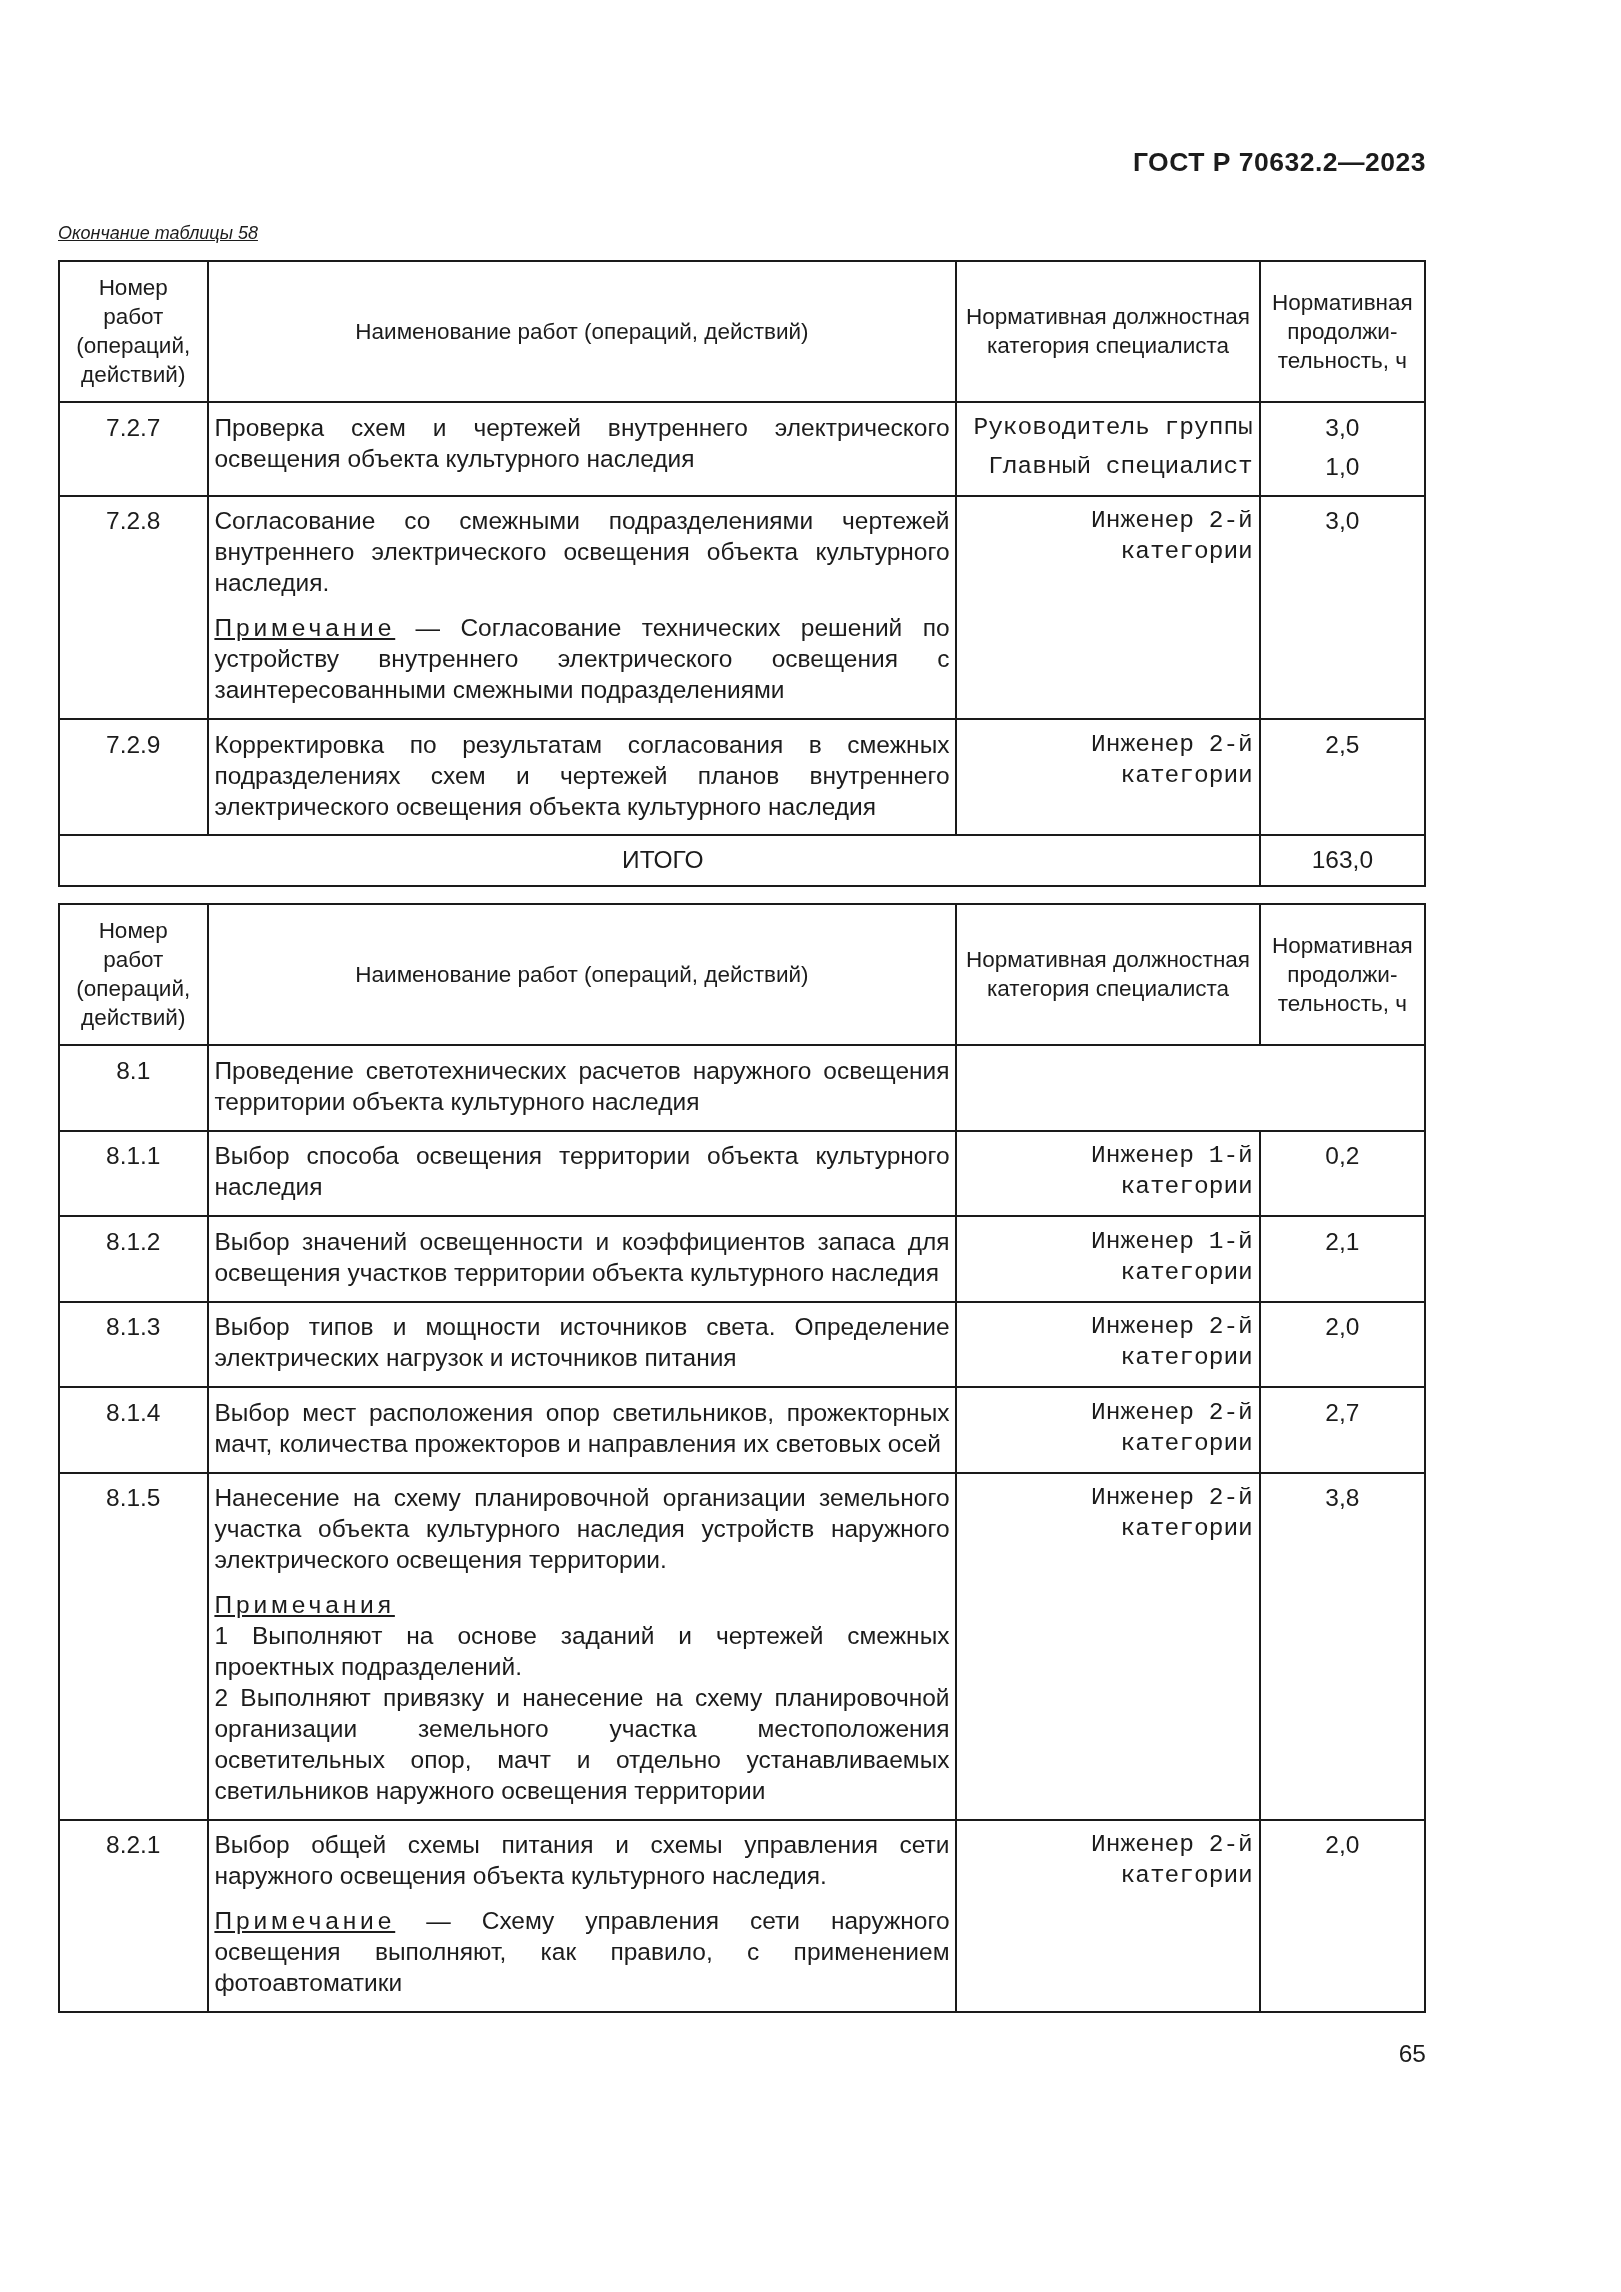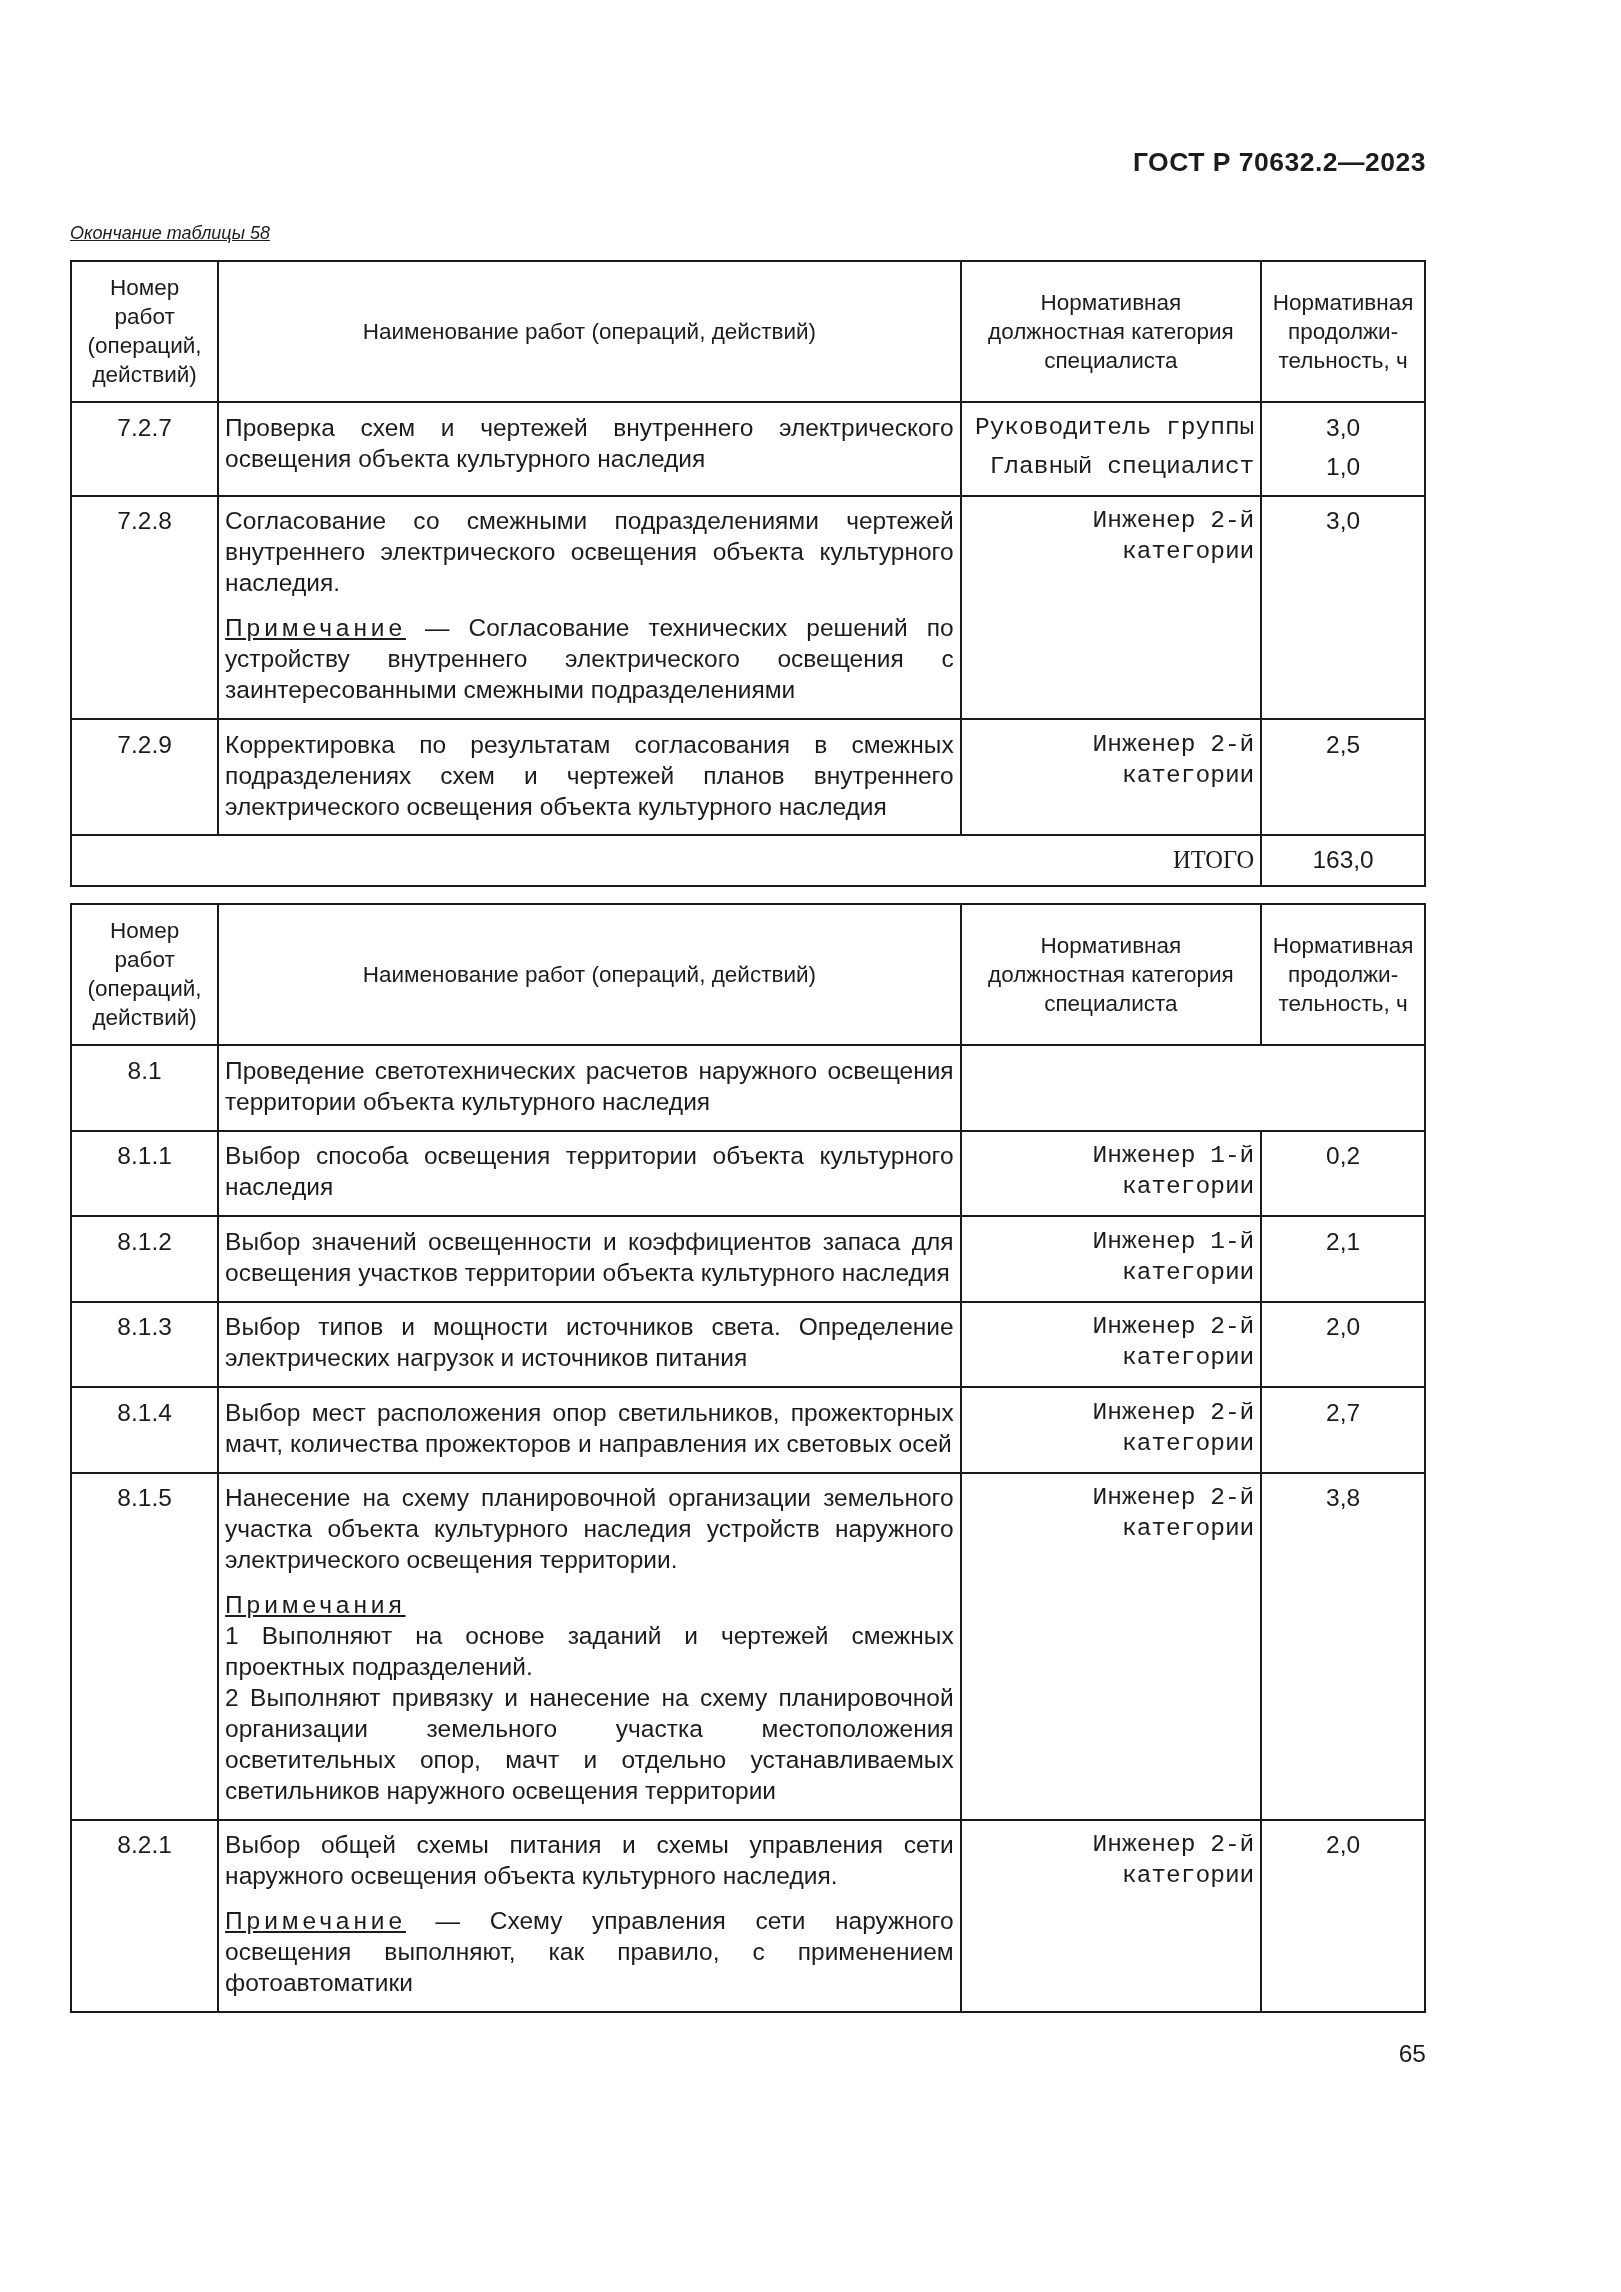--- a/index.html
+++ b/index.html
@@ -4,21 +4,21 @@
 <style>
   html,body{margin:0;padding:0;background:#e8e8e8;}
   .page{
     position:relative;
     width:1621px;height:2293px;
     background:#ffffff;
     font-family:"Liberation Sans","DejaVu Sans",sans-serif;
     color:#1c1c1c;
     overflow:hidden;
   }
-  .content{padding:0 195px 0 58px;margin-left:12px;}
+  .content{padding:0 195px 0 58px;}
   .doc-header{
     padding-top:147px;
     text-align:right;
     font-size:26.5px;
     font-weight:bold;
     letter-spacing:0.5px;
   }
   .cont-caption{
     margin-top:45px;
     font-style:italic;
@@ -59,21 +59,21 @@
     padding:8.8px 5.9px 12.7px;
   }
   td.num{text-align:center;}
   td.nm{text-align:justify;padding-left:13.7px;padding-right:13.7px;}
   td.sp{text-align:right;font-family:Liberation Mono, monospace;}
   td.hr{text-align:center;}
   .second{margin-top:7.8px;}
   .note{margin-top:13.7px;}
   .nlabel{letter-spacing:3.9px;text-decoration:underline;}
   tr.total td{padding-top:7.8px;padding-bottom:9.8px;}
-  tr.total td.tl{text-align:right;padding-left:12.7px;font-family:Liberation Serif, serif;}
+  tr.total td.tl{text-align:center;padding-left:12.7px;}
   .tbl-caption{
     margin-top:27.4px;
     font-size:24.5px;
     line-height:31px;
   }
   .cap-word{letter-spacing:3.9px;}
   .cap-num{margin-left:13.7px;}
   .cap-dash{margin-left:8.8px;margin-right:8.8px;}
   .page-number{
     text-align:right;

